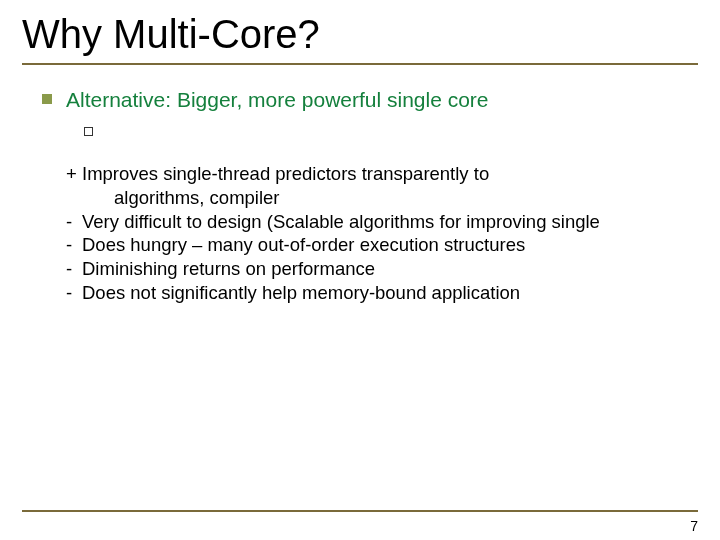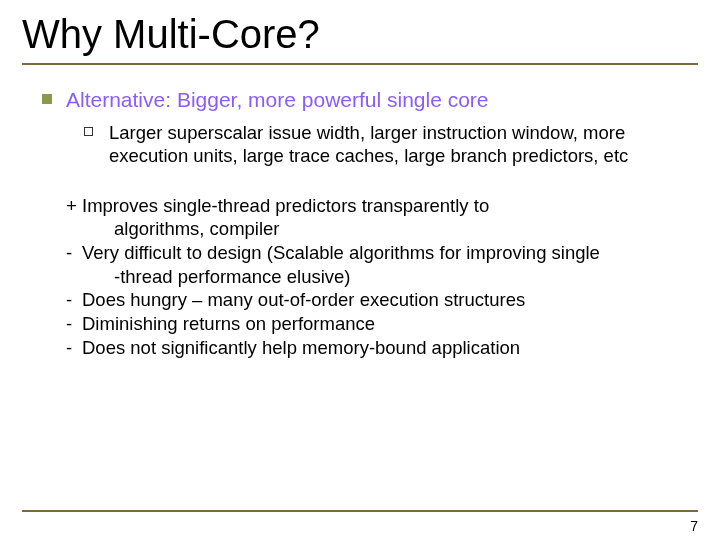--- a/index.html
+++ b/index.html
@@ -38,21 +38,21 @@
   .bullet-sq-olive {
     width: 10px;
     height: 10px;
     background: #8a9a4a;
     flex: 0 0 auto;
     margin-top: 7px;
     margin-right: 14px;
   }
   .level1-text {
     font-size: 21px;
-    color: #8b5cf6;
+    color: #15803d;
     line-height: 1.25;
   }
   .level2 {
     display: flex;
     align-items: flex-start;
     padding-left: 62px;
     margin-bottom: 26px;
   }
   .bullet-sq-outline {
     width: 9px;
@@ -111,36 +111,34 @@
   <h1 class="title">Why Multi-Core?</h1>
   <hr class="title-rule">
 
   <div class="level1">
     <span class="bullet-sq-olive"></span>
     <span class="level1-text">Alternative: Bigger, more powerful single core</span>
   </div>
 
   <div class="level2">
     <span class="bullet-sq-outline"></span>
-    <span class="level2-text">Larger superscalar issue width, larger instruction window, more execution units, large trace caches, large branch predictors, etc</span>
   </div>
 
   <div class="points">
 
     <div class="point-row">
       <span class="point-sign">+</span>
       <span class="point-text">Improves single-thread predictors transparently to</span>
     </div>
     <div class="point-cont">algorithms, compiler</div>
 
     <div class="point-row">
       <span class="point-sign">-</span>
       <span class="point-text">Very difficult to design (Scalable algorithms for improving single</span>
     </div>
-    <div class="point-cont">-thread performance elusive)</div>
 
     <div class="point-row">
       <span class="point-sign">-</span>
       <span class="point-text">Does hungry – many out-of-order execution structures</span>
     </div>
 
     <div class="point-row">
       <span class="point-sign">-</span>
       <span class="point-text">Diminishing returns on performance</span>
     </div>

